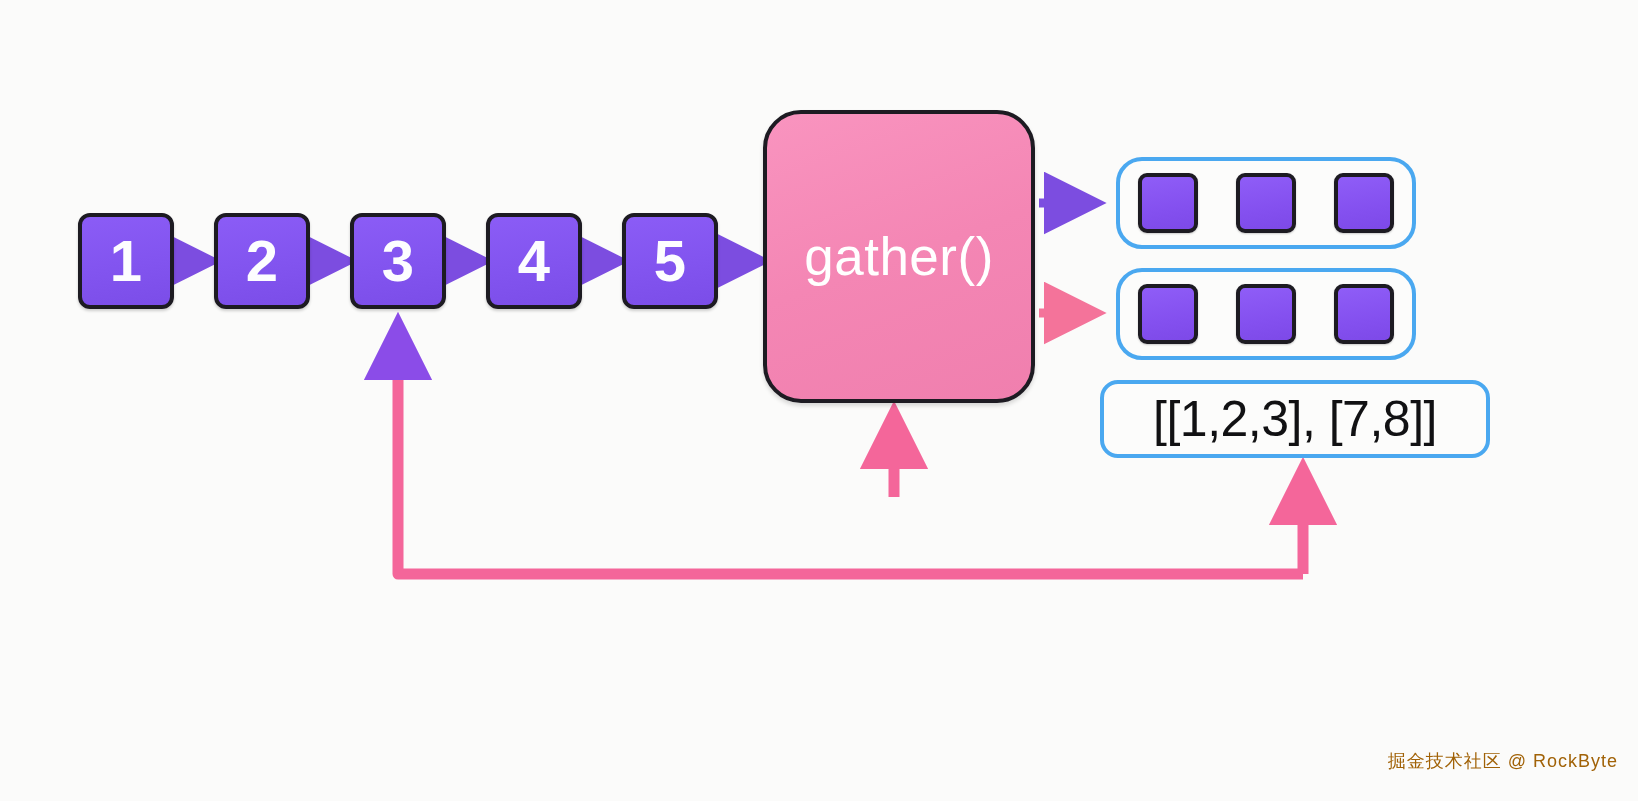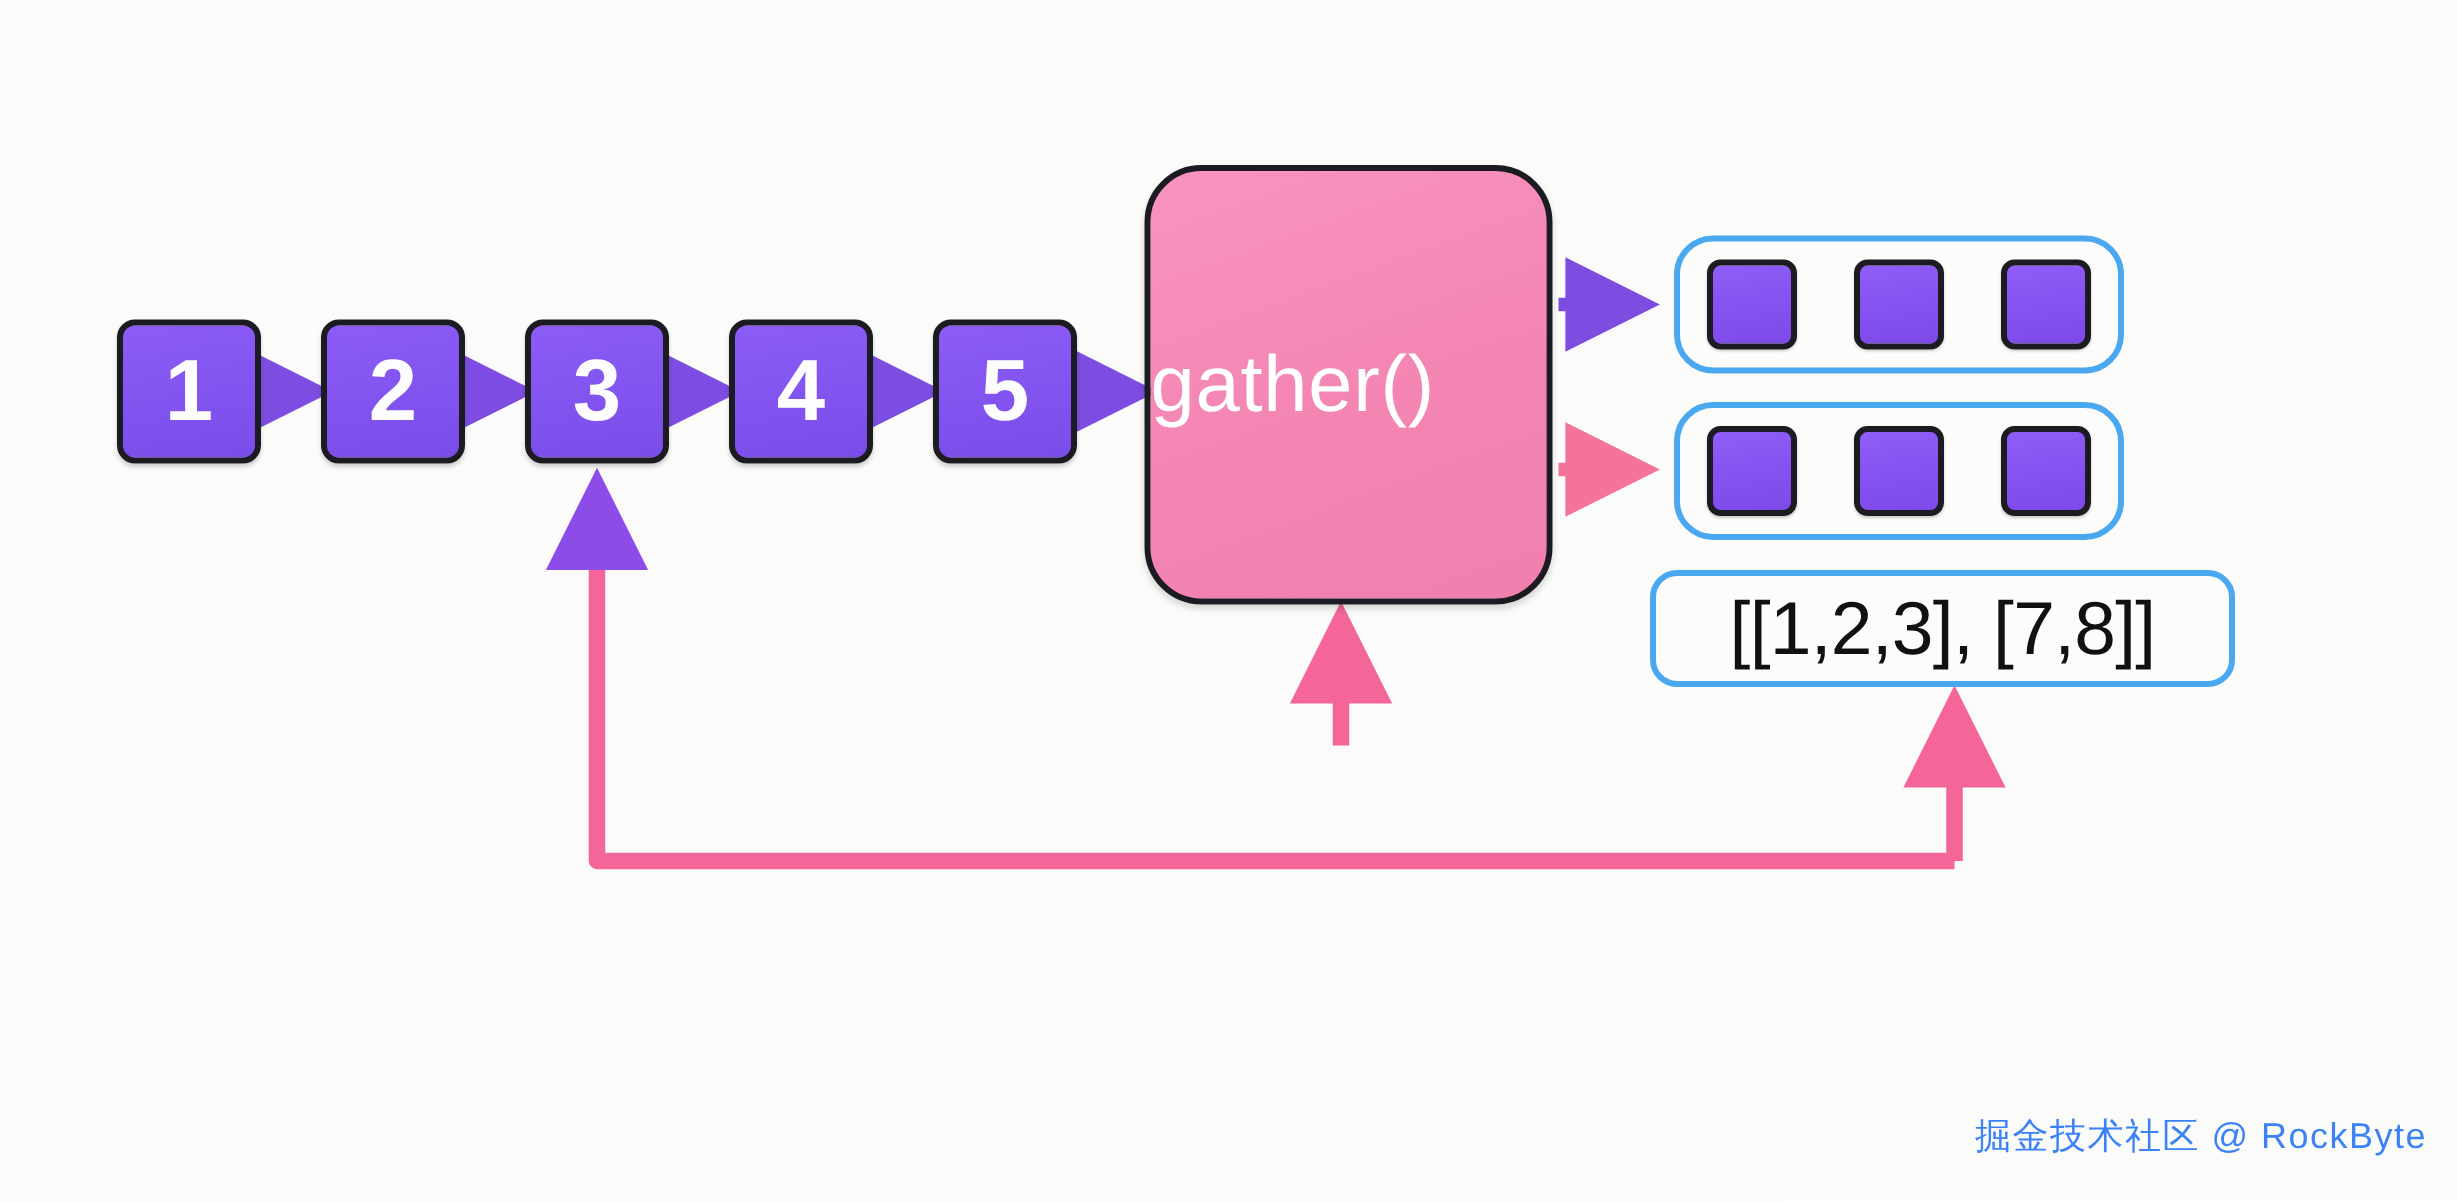--- a/index.html
+++ b/index.html
@@ -54,21 +54,21 @@
     left: 763px;
     top: 110px;
     width: 272px;
     height: 293px;
     border-radius: 38px;
     background: linear-gradient(160deg, #f994bf 0%, #f486b4 50%, #f07fae 100%);
     border: 4px solid #1d1b22;
     box-sizing: border-box;
     display: flex;
     align-items: center;
-    justify-content: flex-start;
+    justify-content: center;
     box-shadow: 0 3px 4px rgba(0,0,0,0.15);
   }
   #gather-node .gather-label {
     color: #ffffff;
     font-size: 53px;
     font-weight: 500;
     letter-spacing: 0.5px;
     font-family: "Liberation Sans", sans-serif;
   }
 
@@ -116,22 +116,22 @@
     letter-spacing: -0.5px;
     font-family: "Liberation Sans", sans-serif;
     white-space: nowrap;
   }
 
   
   #watermark {
     position: absolute;
     right: 20px;
     bottom: 28px;
-    color: #3b82f6;
-    font-size: 24px;
+    color: #a16207;
+    font-size: 18px;
     letter-spacing: 1px;
     font-family: "Liberation Sans", sans-serif;
     white-space: nowrap;
   }
 </style>
 </head>
 <body>
 
 <div id="canvas">
 

